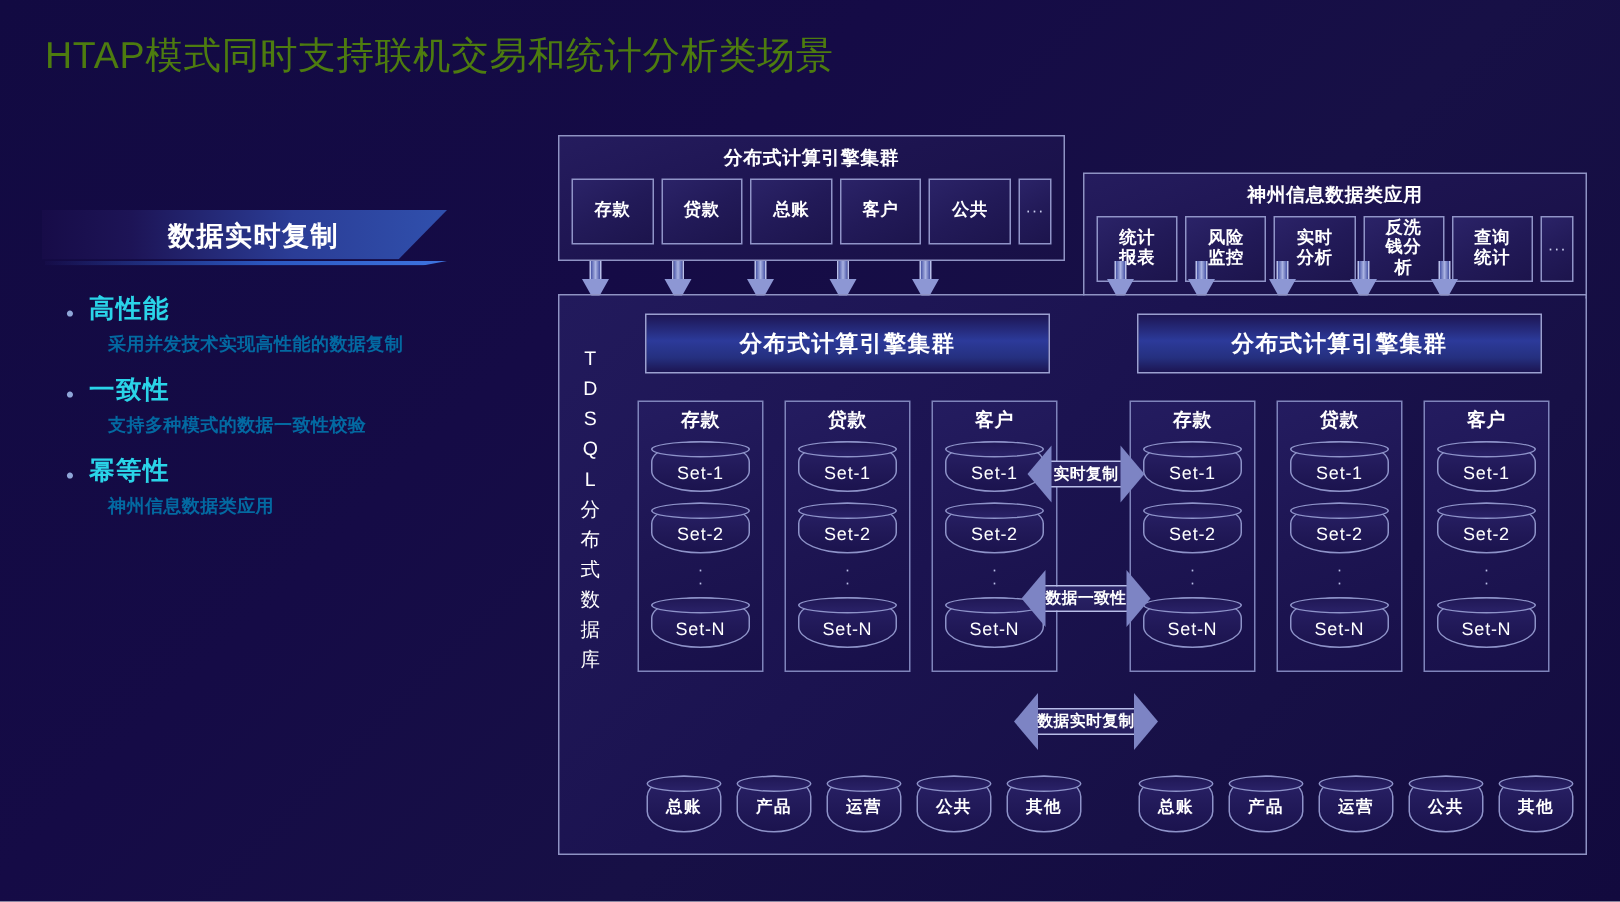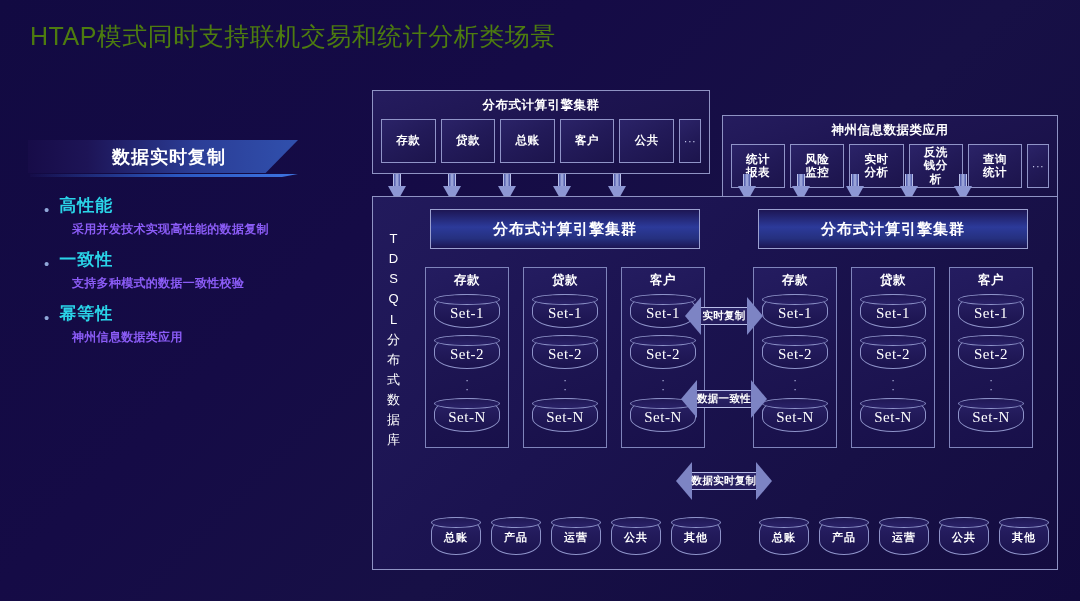--- a/index.html
+++ b/index.html
@@ -51,21 +51,21 @@
   .bullet-row { display: flex; align-items: flex-start; margin-top: 4px; }
   .bullet-dot {
     color: #8fa6d8; font-size: 15px; line-height: 1;
     margin: 8px 10px 0 16px;
   }
   .bullet-head {
     font-size: 17px; font-weight: bold; color: #2ad4e8;
     letter-spacing: 1px;
   }
   .bullet-desc {
-    font-size: 12px; color: #8b5cf6; font-weight: bold;
+    font-size: 12px; color: #0369a1; font-weight: bold;
     margin: 4px 0 10px 44px; letter-spacing: 0.3px;
   }
 
   
   .app-box {
     position: absolute;
     border: 1px solid #8f93c4;
     background: linear-gradient(160deg, #251c5e 0%, #1d1450 45%, #181046 100%);
     padding: 6px 8px 8px 8px;
   }
@@ -162,22 +162,22 @@
   .cyl::before {
     content: ""; position: absolute;
     left: -1px; top: -1px; right: -1px; height: 9px;
     border: 1px solid #8e93c9;
     border-radius: 50%;
     background: linear-gradient(180deg, #201856 0%, #2a2268 100%);
   }
   .cyl-label {
     position: absolute; left: 0; right: 0; bottom: 5px;
     text-align: center;
-    font-family: Liberation Serif, serif;
-    font-size: 15px; color: #ffffff; letter-spacing: 0.5px;
+    font-family: Liberation Sans, sans-serif;
+    font-size: 12px; color: #ffffff; letter-spacing: 0.5px;
   }
   .cyl-label.cn {
     font-family: "Liberation Sans", sans-serif;
     font-weight: bold; font-size: 11px; letter-spacing: 1px;
   }
   .dots {
     text-align: center; color: #b9bde6; font-size: 11px;
     line-height: 0.85; margin: 1px 0 3px 0;
   }
 

